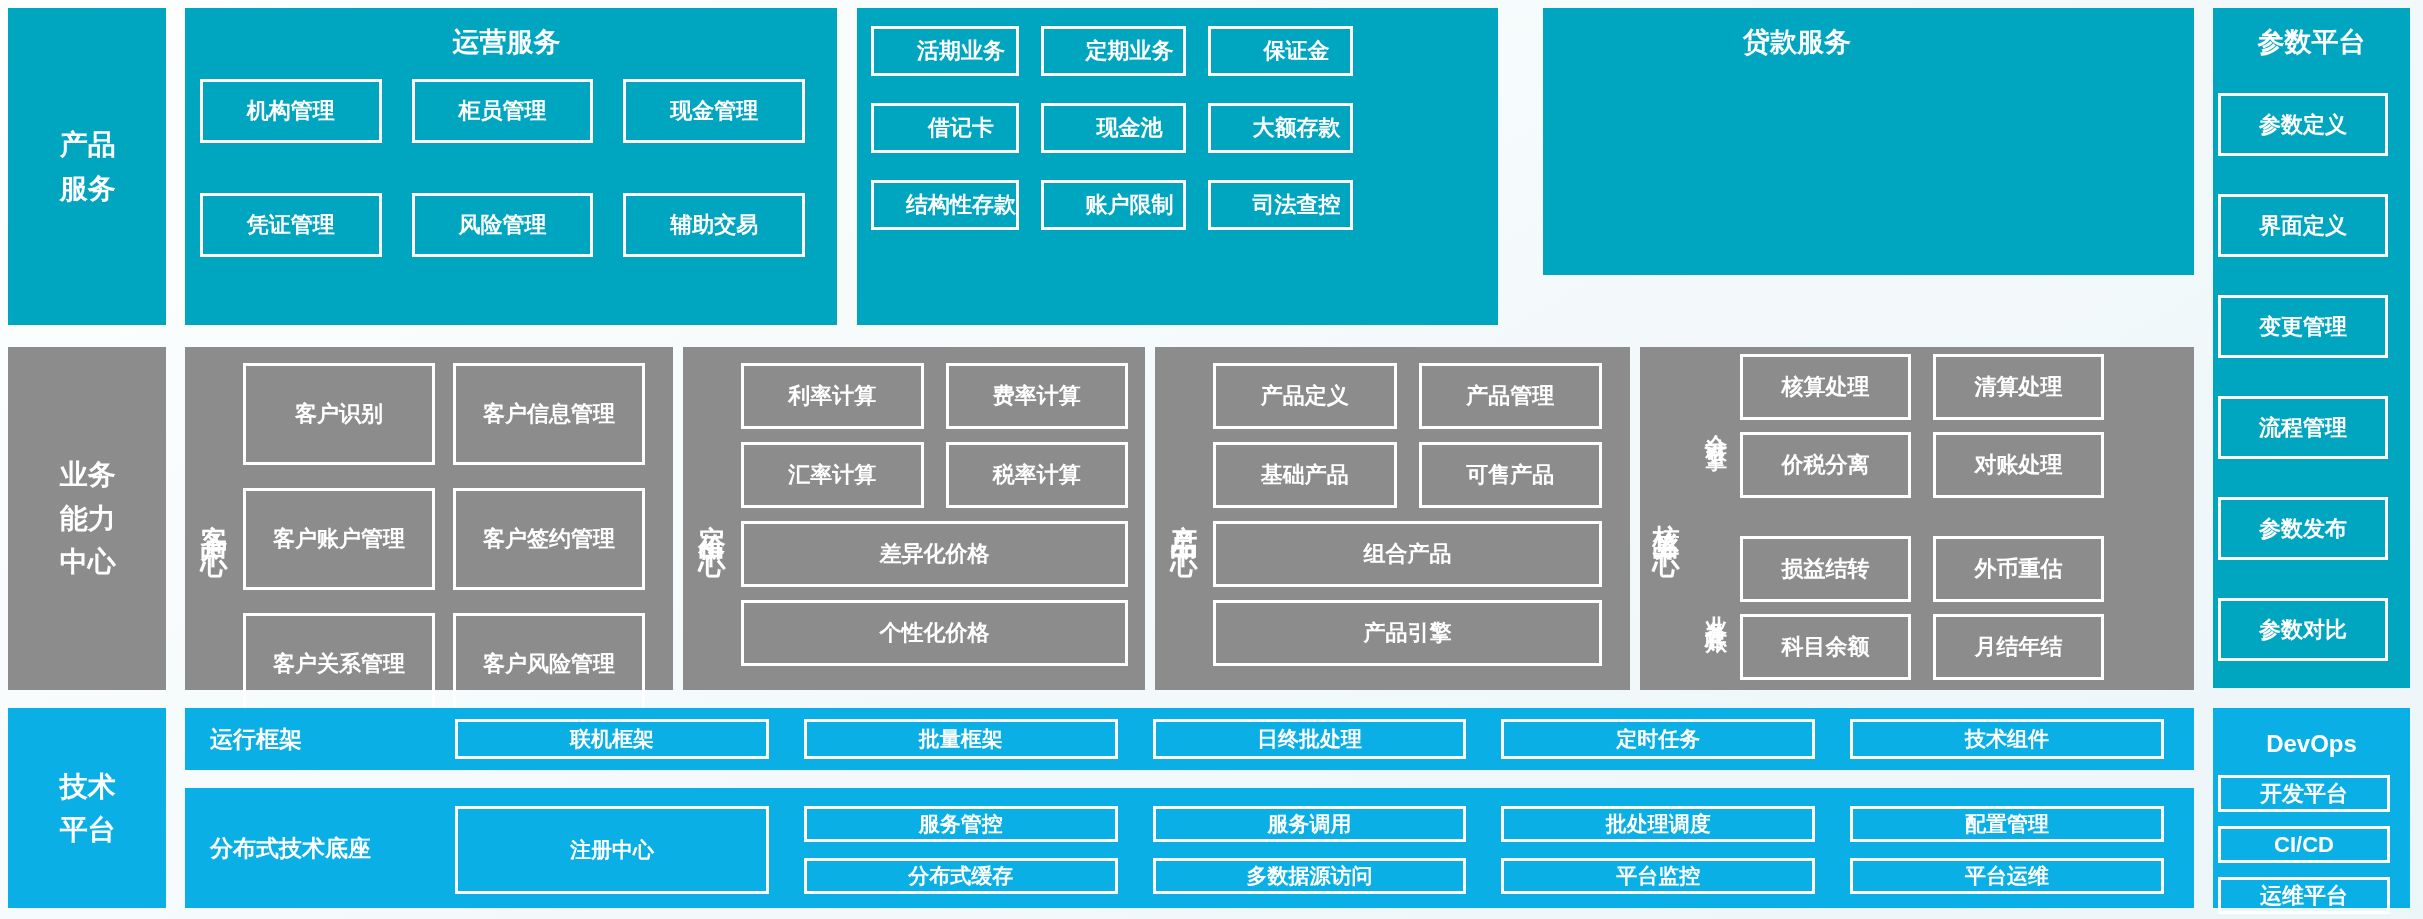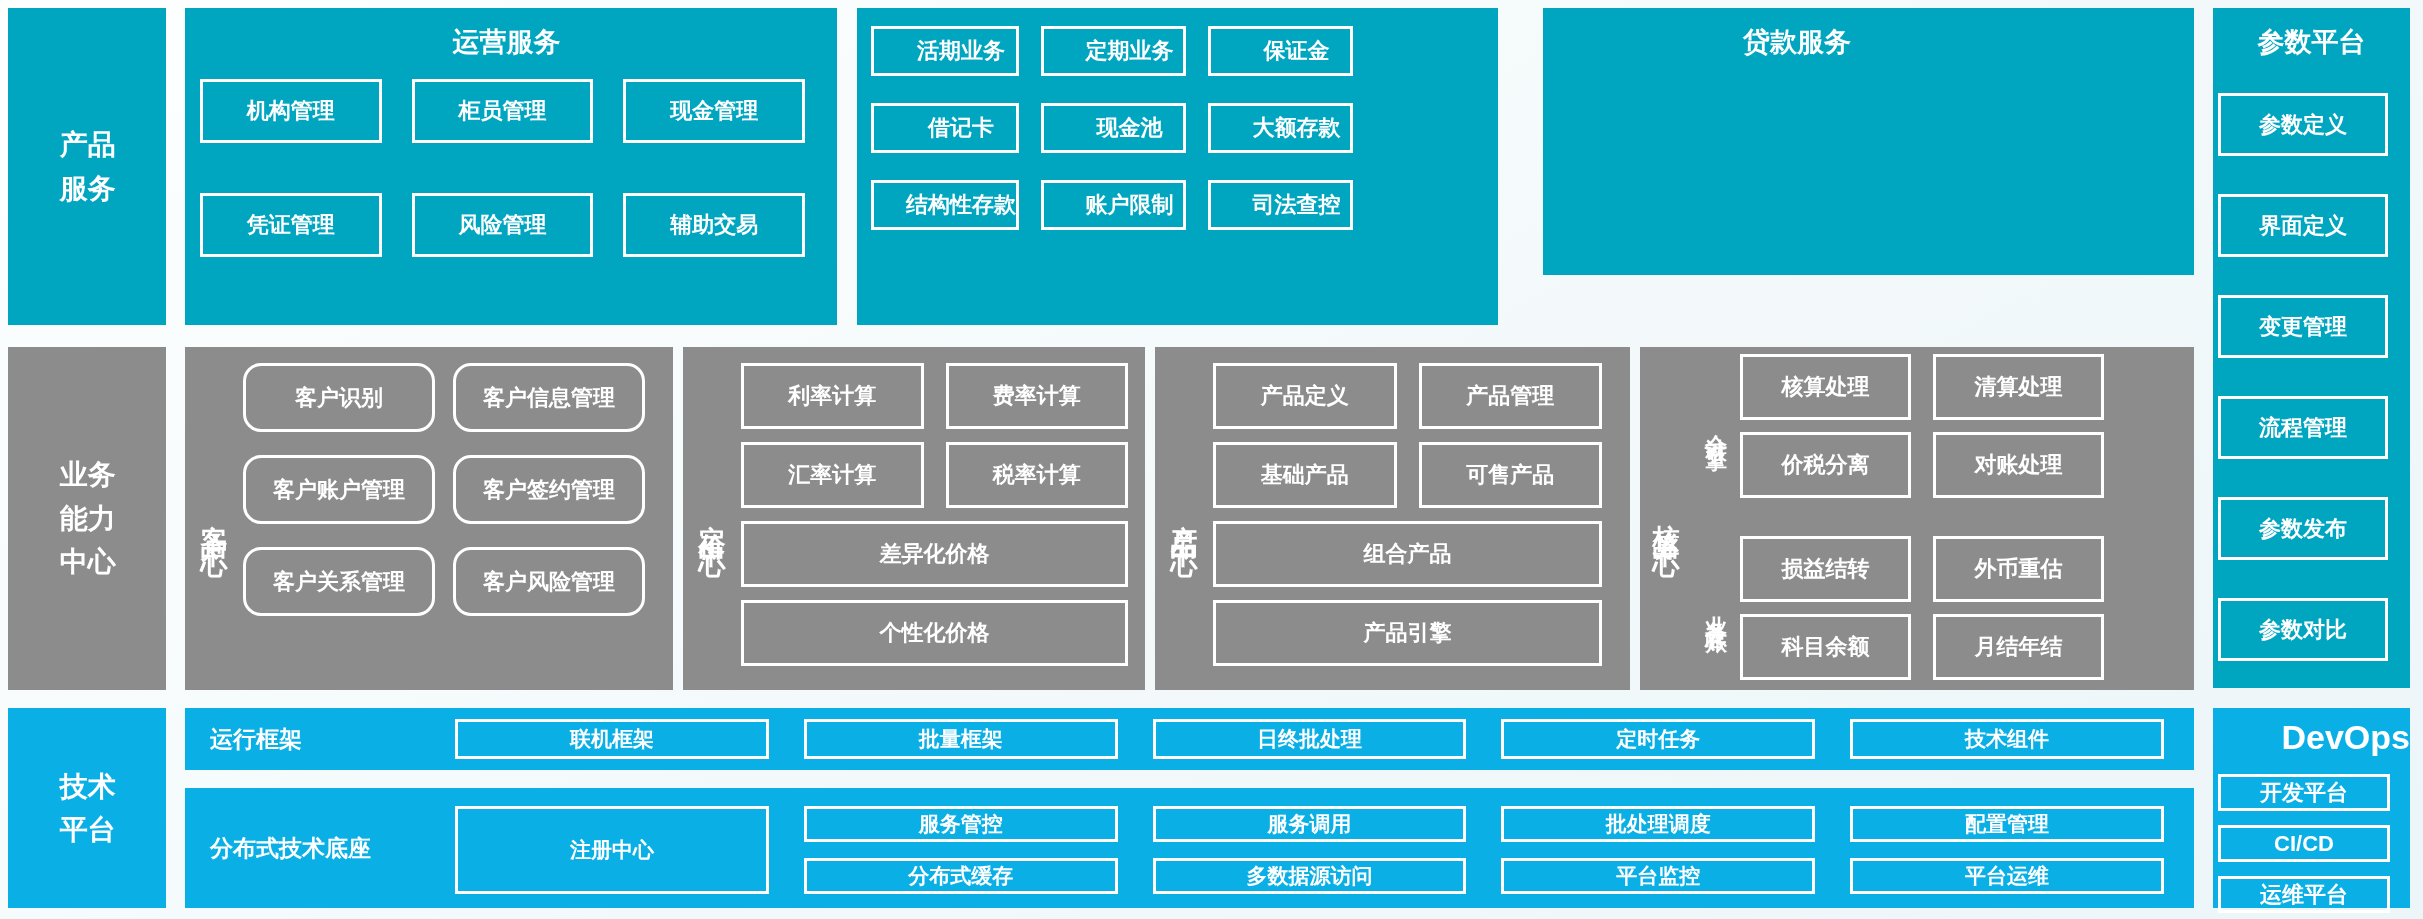--- a/index.html
+++ b/index.html
@@ -74,21 +74,21 @@
     letter-spacing:8px;
     display:flex;align-items:center;justify-content:center;
     font-weight:700;flex:none;
   }
   .vlabel.main{width:58px;font-size:27px;}
   .grid2{
     display:grid;grid-template-columns:1fr 1fr;
     flex:1;align-content:start;
   }
   .g-cust{column-gap:18px;row-gap:23px;padding:16px 28px 0 0;}
-  .g-cust > .box{height:69px;border-radius:18px;}
+  .g-cust > .box{height:102px;}
   .g-four{column-gap:22px;row-gap:13px;padding:16px 17px 0 0;}
   .g-four > .box{height:66px;}
   .g-prod{padding-right:28px;}
   .wide56 > .box:nth-child(5),
   .wide56 > .box:nth-child(6){grid-column:1 / -1;}
 
   
   .acc .vlabel.main{width:52px;}
   .acc-groups{
     flex:1;display:flex;flex-direction:column;justify-content:center;
@@ -119,21 +119,21 @@
     grid-template-columns:repeat(5,1fr);
     grid-template-rows:1fr 1fr;
     gap:16px 35px;
     margin:18px 30px 14px 0;
   }
   .dist-grid .box{font-size:21px;}
   .dist-grid > .box.tall{grid-row:1 / span 2;grid-column:1;}
   .holder{display:contents;}
 
   
-  .devops-title{font-size:34px;font-weight:700;text-align:right;padding-top:10px;flex:none;}
+  .devops-title{font-size:24px;font-weight:700;text-align:center;padding-top:22px;flex:none;}
   .devops-list{
     display:flex;flex-direction:column;gap:14px;
     margin-top:17px;padding:0 20px 0 5px;flex:none;
   }
   .devops-list > .box{height:37px;flex:none;font-size:22px;}
 </style>
 </head>
 <body>
 
 <div id="canvas">

